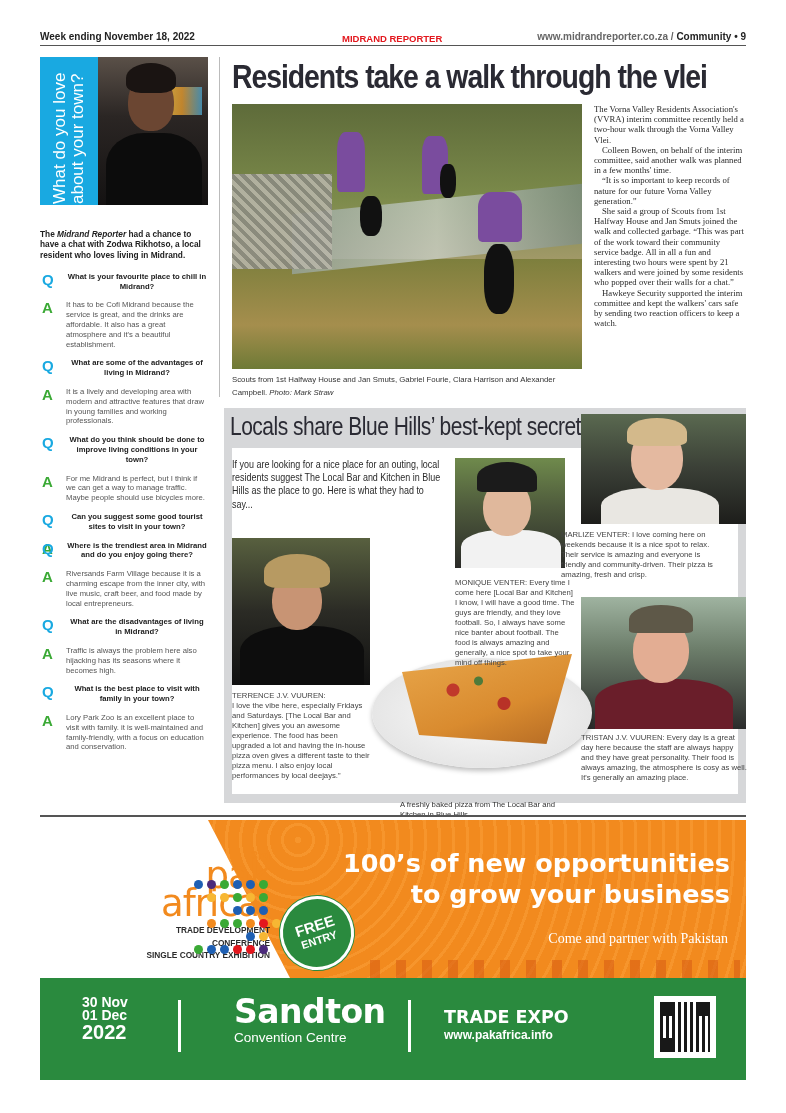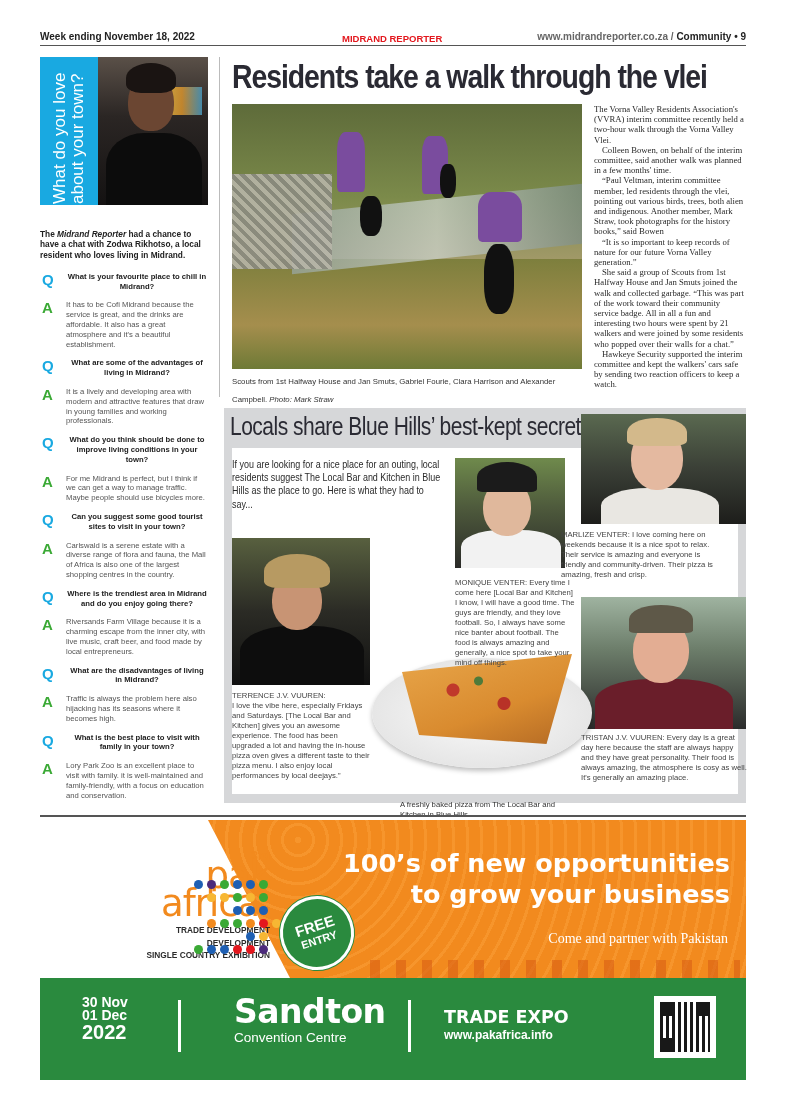--- a/index.html
+++ b/index.html
@@ -36,21 +36,21 @@
   .col-divider { position: absolute; left: 219px; top: 57px; width: 1px; height: 340px; background: #bbb; }
 
   
   .headline { position: absolute; left: 232px; top: 58px; font-family: "Liberation Sans", sans-serif; font-size: 33px; font-weight: bold; letter-spacing: -1.2px; color: #2a2a33; transform: scaleX(0.86); transform-origin: left top; white-space: nowrap; }
   .main-photo { position: absolute; left: 232px; top: 104px; width: 350px; height: 265px; overflow: hidden; background: linear-gradient(180deg,#5e6b3a 0%, #7b8a4a 35%, #a39a6a 60%, #7c8a48 100%); }
   .main-photo .water { position:absolute; left:60px; top:95px; width:290px; height:60px; background: linear-gradient(90deg,#9aa9a8,#cfd6d2,#7d8e8a); opacity:.7; transform: skewY(-6deg); }
   .main-photo .gabion { position:absolute; left:0; top:70px; width:100px; height:95px; background: repeating-linear-gradient(45deg,#8a8a80 0 4px,#b7b5a8 4px 8px); opacity:.9; }
   .main-photo .fig { position:absolute; background:#7a4c9e; border-radius:30% 30% 10% 10%; }
   .main-photo .bag { position:absolute; background:#111; border-radius:40%; }
   .main-photo .ground { position:absolute; left:0; bottom:0; width:350px; height:110px; background: linear-gradient(180deg,#7d7f3d,#a58e4d 60%, #6e7a36); }
-  .photo-caption { position: absolute; left: 232px; top: 373px; width: 350px; font-size: 7.8px; line-height: 18px; color: #333; }
+  .photo-caption { position: absolute; left: 232px; top: 373px; width: 350px; font-size: 7.8px; line-height: 13px; color: #333; }
   .photo-caption i { font-style: italic; }
 
   .body-text { position: absolute; left: 594px; top: 104px; width: 152px; font-family: "Liberation Serif", serif; font-size: 8.7px; line-height: 10.2px; color: #2a2a2a; }
   .body-text p { text-indent: 8px; }
   .body-text p:first-child { text-indent: 0; }
 
   
   .bh-box { position: absolute; left: 224px; top: 408px; width: 522px; height: 395px; background: #d6d7d9; }
   .bh-inner { position: absolute; left: 8px; top: 40px; width: 506px; height: 346px; background: #ffffff; }
   .bh-title { position: absolute; left: 6px; top: 4px; font-size: 25px; color: #2a2a33; letter-spacing: -0.6px; transform: scaleX(0.84); transform-origin: left top; white-space: nowrap; }
@@ -173,21 +173,20 @@
     <div class="qa-item a">
         <span class="mark">A</span>
         <div class="txt">For me Midrand is perfect, but I think if we can get a way to manage traffic. Maybe people should use bicycles more.</div>
       </div>
     <div class="qa-item q">
         <span class="mark">Q</span>
         <div class="txt">Can you suggest some good tourist sites to visit in your town?</div>
       </div>
     <div class="qa-item a">
         <span class="mark">A</span>
-        <div class="txt">Carlswald is a serene estate with a diverse range of flora and fauna, the Mall of Africa is also one of the largest shopping centres in the country.</div>
       </div>
     <div class="qa-item q">
         <span class="mark">Q</span>
         <div class="txt">Where is the trendiest area in Midrand and do you enjoy going there?</div>
       </div>
     <div class="qa-item a">
         <span class="mark">A</span>
         <div class="txt">Riversands Farm Village because it is a charming escape from the inner city, with live music, craft beer, and food made by local entrepreneurs.</div>
       </div>
     <div class="qa-item q">
@@ -222,21 +221,20 @@
   <div class="bag" style="left:208px;top:60px;width:16px;height:34px;"></div>
   <div class="fig" style="left:246px;top:88px;width:44px;height:50px;"></div>
   <div class="bag" style="left:252px;top:140px;width:30px;height:70px;"></div>
 </div>
 <div class="photo-caption">
   <span>Scouts from 1st Halfway House and Jan Smuts, Gabriel Fourie, Clara Harrison and Alexander Campbell. </span><i>Photo: Mark Straw</i>
 </div>
 <div class="body-text">
   <p>The Vorna Valley Residents Association's (VVRA) interim committee recently held a two-hour walk through the Vorna Valley Vlei.</p>
   <p>Colleen Bowen, on behalf of the interim committee, said another walk was planned in a few months' time.</p>
-  <p>“Paul Veltman, interim committee member, led residents through the vlei, pointing out various birds, trees, both alien and indigenous. Another member, Mark Straw, took photographs for the history books,” said Bowen</p>
   <p>“It is so important to keep records of nature for our future Vorna Valley generation.”</p>
   <p>She said a group of Scouts from 1st Halfway House and Jan Smuts joined the walk and collected garbage. “This was part of the work toward their community service badge. All in all a fun and interesting two hours were spent by 21 walkers and were joined by some residents who popped over their walls for a chat.”</p>
   <p>Hawkeye Security supported the interim committee and kept the walkers' cars safe by sending two reaction officers to keep a watch.</p>
 </div>
 
 <div class="bh-box">
   <div class="bh-title">Locals share Blue Hills’ best-kept secret</div>
   <div class="bh-inner"></div>
 </div>
 <div class="bh-intro">If you are looking for a nice place for an outing, local residents suggest The Local Bar and Kitchen in Blue Hills as the place to go. Here is what they had to say...</div>
@@ -281,21 +279,21 @@
   <div class="ad-orange"></div>
   <div class="ad-orange-pat"></div>
   <div class="ad-silhouette"></div>
 
   <div class="ad-logo">
     <div class="logo-3rd">3rd</div>
     <div class="logo-pak">pak</div>
     <div class="logo-pak">africa.</div>
     <div class="logo-sub">
       <div>TRADE DEVELOPMENT</div>
-      <div>DEVELOPMENT</div>
+      <div>CONFERENCE</div>
       <div>SINGLE COUNTRY EXHIBITION</div>
     </div>
     <div class="dots">
       <span class="dot" style="left:0;top:0;background:#1e5fb3"></span>
         <span class="dot" style="left:13px;top:0;background:#4b2a7c"></span>
         <span class="dot" style="left:26px;top:0;background:#3aa935"></span>
         <span class="dot" style="left:39px;top:0;background:#1e5fb3"></span>
         <span class="dot" style="left:52px;top:0;background:#1e5fb3"></span>
         <span class="dot" style="left:65px;top:0;background:#3aa935"></span>
       <span class="dot" style="left:13px;top:13px;background:#f7b733"></span>

